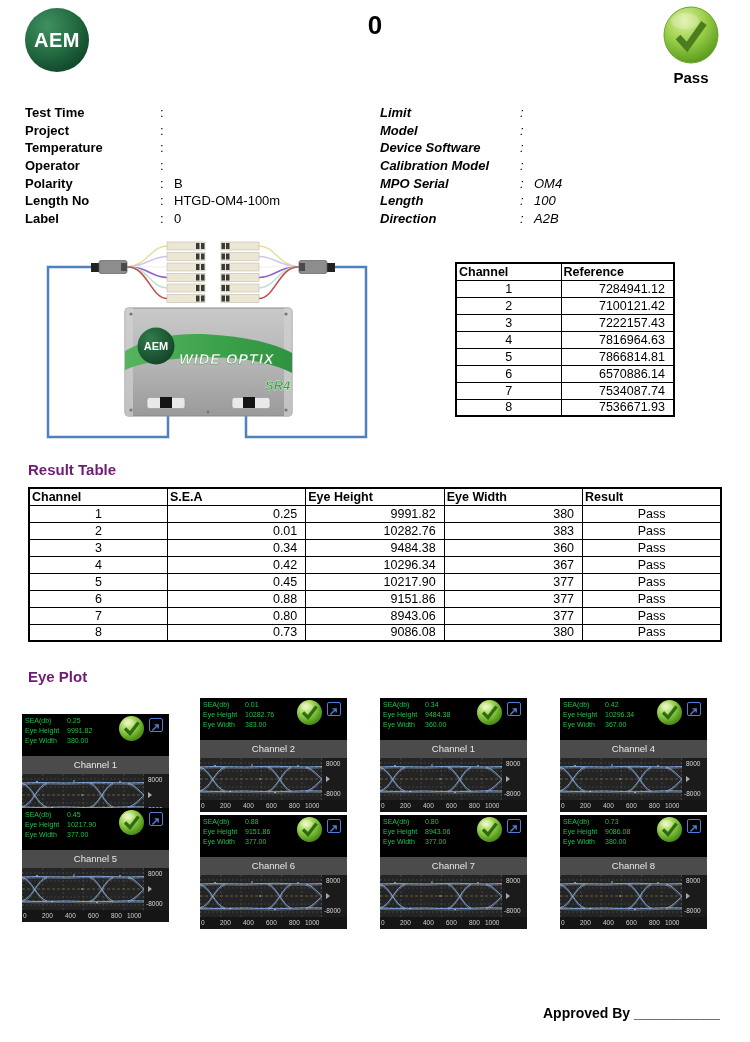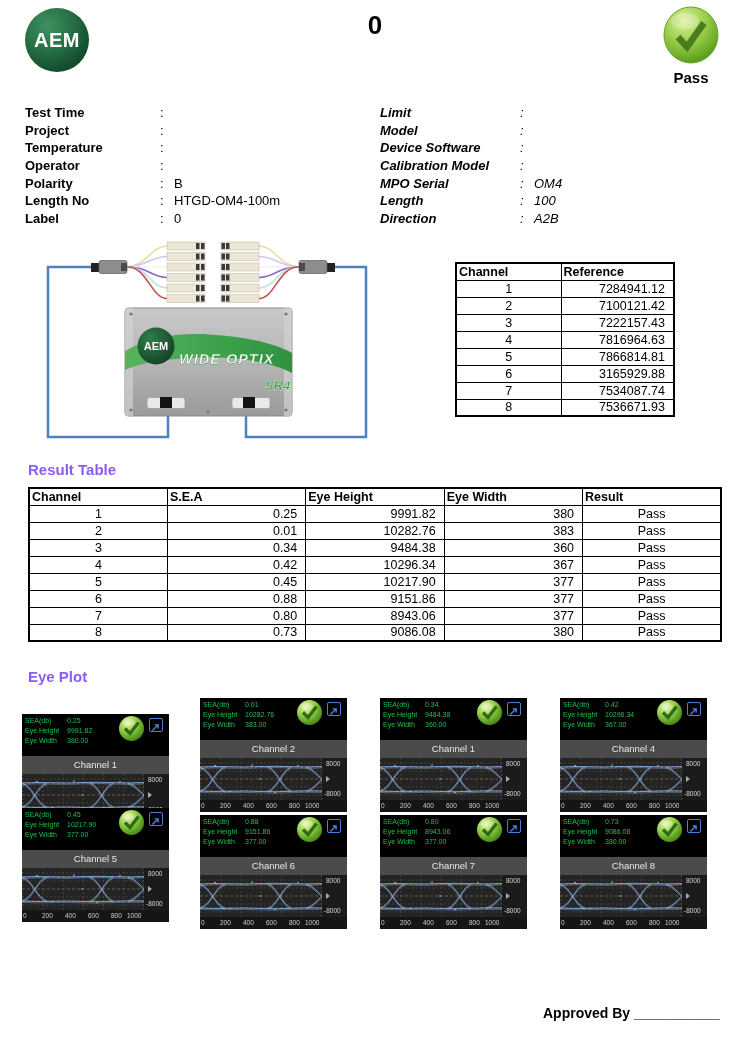--- a/index.html
+++ b/index.html
@@ -29,21 +29,21 @@
 
   
   table { border-collapse:collapse; table-layout:fixed; font-size:12.5px; color:#000; border:2px solid #000; }
   th, td { border:1px solid #000; height:17px; padding:0 2px; overflow:hidden; white-space:nowrap; }
   th { font-weight:bold; text-align:left; }
   td.c { text-align:center; }
   td.r { text-align:right; padding-right:8px; }
   .ref-table { position:absolute; left:455px; top:262px; width:218px; }
   .res-table { position:absolute; left:28px; top:487px; width:694px; }
 
-  .section-title { position:absolute; font-size:15px; font-weight:bold; color:#8b5cf6; }
+  .section-title { position:absolute; font-size:15px; font-weight:bold; color:#701a75; }
   #result-title { left:28px; top:461px; }
   #eyeplot-title { left:28px; top:668px; }
 
   
   #eye-grid { position:absolute; left:22px; top:698px; width:706px; height:232px; }
   .eye-card { position:absolute; width:147px; height:114px; background:#000; }
   .ec-lab { position:absolute; left:3px; font-size:7px; color:#1ec04a; line-height:8px; }
   .ec-val { position:absolute; left:45px; font-size:7px; color:#1ec04a; line-height:8px; }
   .ec-ball { position:absolute; left:96px; top:1px; width:27px; height:27px; }
   .ec-link { position:absolute; left:127px; top:4px; width:14px; height:14px; border:1.5px solid #4d7fd9; border-radius:2px; }
@@ -304,21 +304,21 @@
     <tr>
       <td class="c">4</td>
       <td class="r">7816964.63</td>
     </tr>
     <tr>
       <td class="c">5</td>
       <td class="r">7866814.81</td>
     </tr>
     <tr>
       <td class="c">6</td>
-      <td class="r">3165929.88</td>
+      <td class="r">6570886.14</td>
     </tr>
     <tr>
       <td class="c">7</td>
       <td class="r">7534087.74</td>
     </tr>
     <tr>
       <td class="c">8</td>
       <td class="r">7536671.93</td>
     </tr>
       </tbody>

